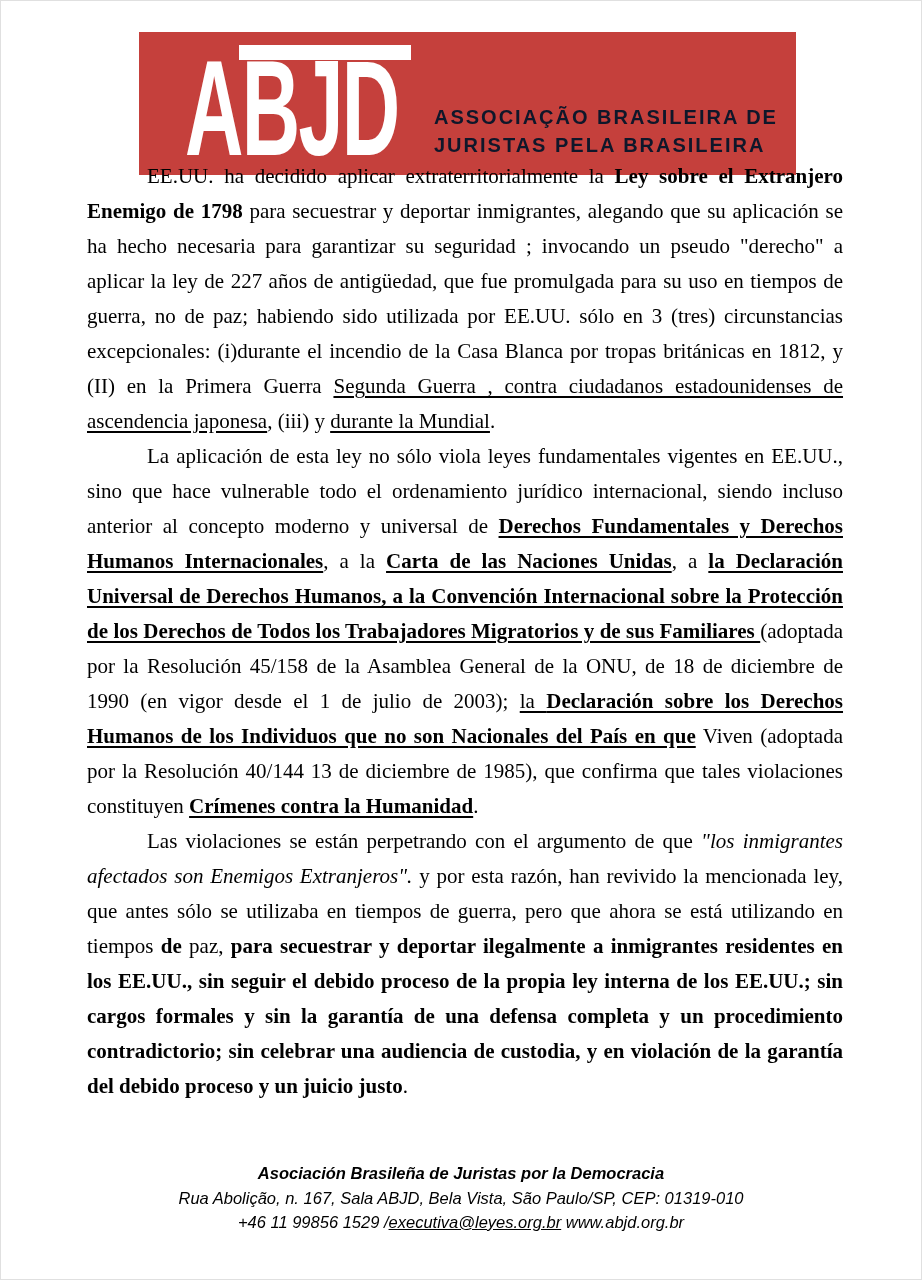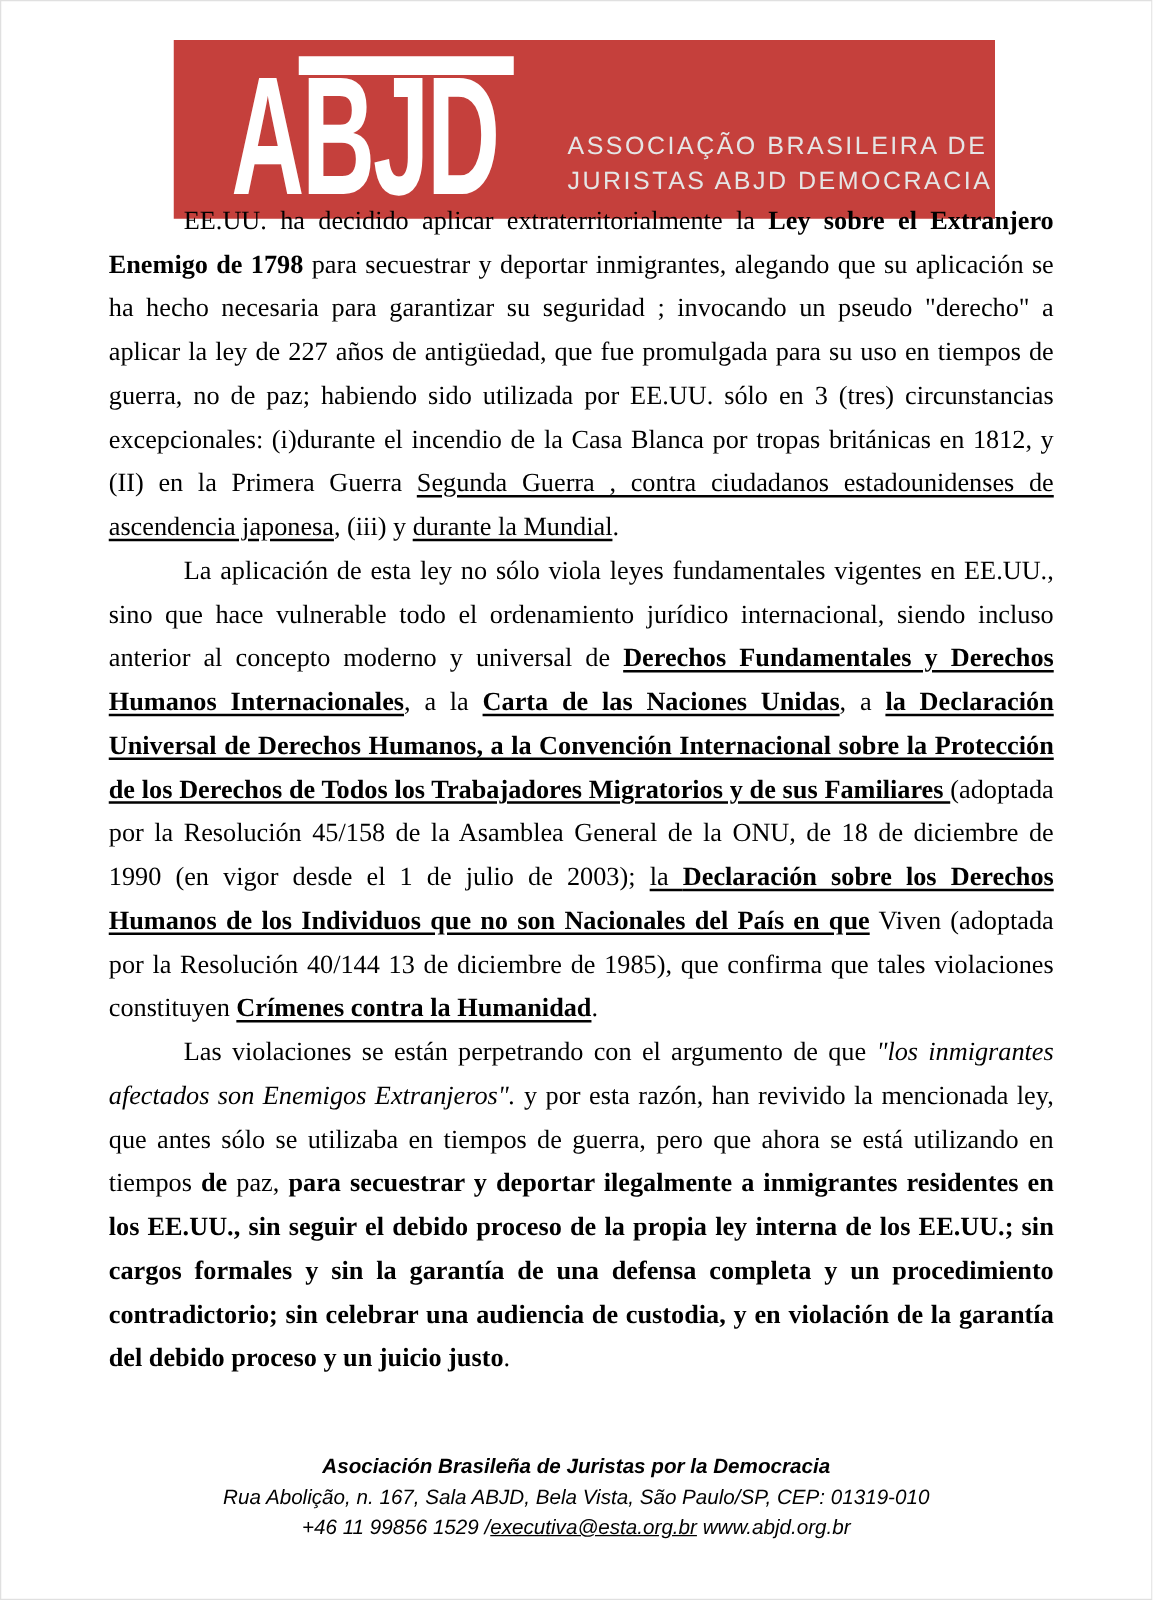--- a/index.html
+++ b/index.html
@@ -52,28 +52,28 @@
     font-size: 135px;
     line-height: 1;
     color: #ffffff;
     letter-spacing: -3px;
     transform: scaleX(0.60);
     transform-origin: left top;
     white-space: nowrap;
   }
   .org-name {
     position: absolute;
-    left: 315px;
+    left: 295px;
     bottom: 16px;
     font-family: "Liberation Sans", sans-serif;
-    font-weight: 400;
+    font-weight: 700;
     font-size: 20px;
     line-height: 28px;
     letter-spacing: 2px;
-    color: #e5e5e5;
+    color: #0f172a;
     white-space: nowrap;
   }
   .org-name span { display: block; }
 
   
   .doc-body {
     position: absolute;
     left: 86px;
     top: 158px;
     width: 756px;
@@ -114,29 +114,29 @@
 
 <div class="page" style="border-color: rgb(224, 224, 224);">
 
   <header class="banner" style="background: rgb(197, 64, 60);">
     <div class="logo">
       <span class="logo-bar"></span>
       <span class="logo-text">ABJD</span>
     </div>
     <div class="org-name">
       <span>ASSOCIAÇÃO BRASILEIRA DE</span>
-      <span>JURISTAS ABJD DEMOCRACIA</span>
+      <span>JURISTAS PELA BRASILEIRA</span>
     </div>
   </header>
 
   <main class="doc-body">
       <p class="para"><span>EE.UU. ha decidido aplicar extraterritorialmente la </span><span class="b">Ley sobre el Extranjero Enemigo de 1798</span><span> para secuestrar y deportar inmigrantes, alegando que su aplicación se ha hecho necesaria para garantizar su seguridad ; invocando un pseudo "derecho" a aplicar la ley de 227 años de antigüedad, que fue promulgada para su uso en tiempos de guerra, no de paz; habiendo sido utilizada por EE.UU. sólo en 3 (tres) circunstancias excepcionales: (i)durante el incendio de la Casa Blanca por tropas británicas en 1812, y (II) en la Primera Guerra </span><span class="u">Segunda Guerra , contra ciudadanos estadounidenses de ascendencia japonesa</span><span>, (iii) y </span><span class="u">durante la Mundial</span><span>.</span></p>
       <p class="para"><span>La aplicación de esta ley no sólo viola leyes fundamentales vigentes en EE.UU., sino que hace vulnerable todo el ordenamiento jurídico internacional, siendo incluso anterior al concepto moderno y universal de </span><span class="b u">Derechos Fundamentales y Derechos Humanos Internacionales</span><span>, a la </span><span class="b u">Carta de las Naciones Unidas</span><span>, a </span><span class="b u">la Declaración Universal de Derechos Humanos, a la Convención Internacional sobre la Protección de los Derechos de Todos los Trabajadores Migratorios y de sus Familiares </span><span>(adoptada por la Resolución 45/158 de la Asamblea General de la ONU, de 18 de diciembre de 1990 (en vigor desde el 1 de julio de 2003); </span><span class="u">la </span><span class="b u">Declaración sobre los Derechos Humanos de los Individuos que no son Nacionales del País en que</span><span> Viven (adoptada por la Resolución 40/144 13 de diciembre de 1985), que confirma que tales violaciones constituyen </span><span class="b u">Crímenes contra la Humanidad</span><span>.</span></p>
       <p class="para"><span>Las violaciones se están perpetrando con el argumento de que </span><span class="i">"los inmigrantes afectados son Enemigos Extranjeros".</span><span> y por esta razón, han revivido la mencionada ley, que antes sólo se utilizaba en tiempos de guerra, pero que ahora se está utilizando en tiempos </span><span class="b">de</span><span> paz, </span><span class="b">para secuestrar y deportar ilegalmente a inmigrantes residentes en los EE.UU., sin seguir el debido proceso de la propia ley interna de los EE.UU.; sin cargos formales y sin la garantía de una defensa completa y un procedimiento contradictorio; sin celebrar una audiencia de custodia, y en violación de la garantía del debido proceso y un juicio justo</span><span>.</span></p>
     </main>
 
   <footer class="doc-footer">
     <div class="f1">Asociación Brasileña de Juristas por la Democracia</div>
     <div class="f2">Rua Abolição, n. 167, Sala ABJD, Bela Vista, São Paulo/SP, CEP: 01319-010</div>
-    <div class="f3"><span>+46 11 99856 1529 /</span><a class="email">executiva@esta.org.br</a><span> www.abjd.org.br</span></div>
+    <div class="f3"><span>+46 11 99856 1529 /</span><a class="email">executiva@leyes.org.br</a><span> www.abjd.org.br</span></div>
   </footer>
 
 </div>
 
 </body></html>

